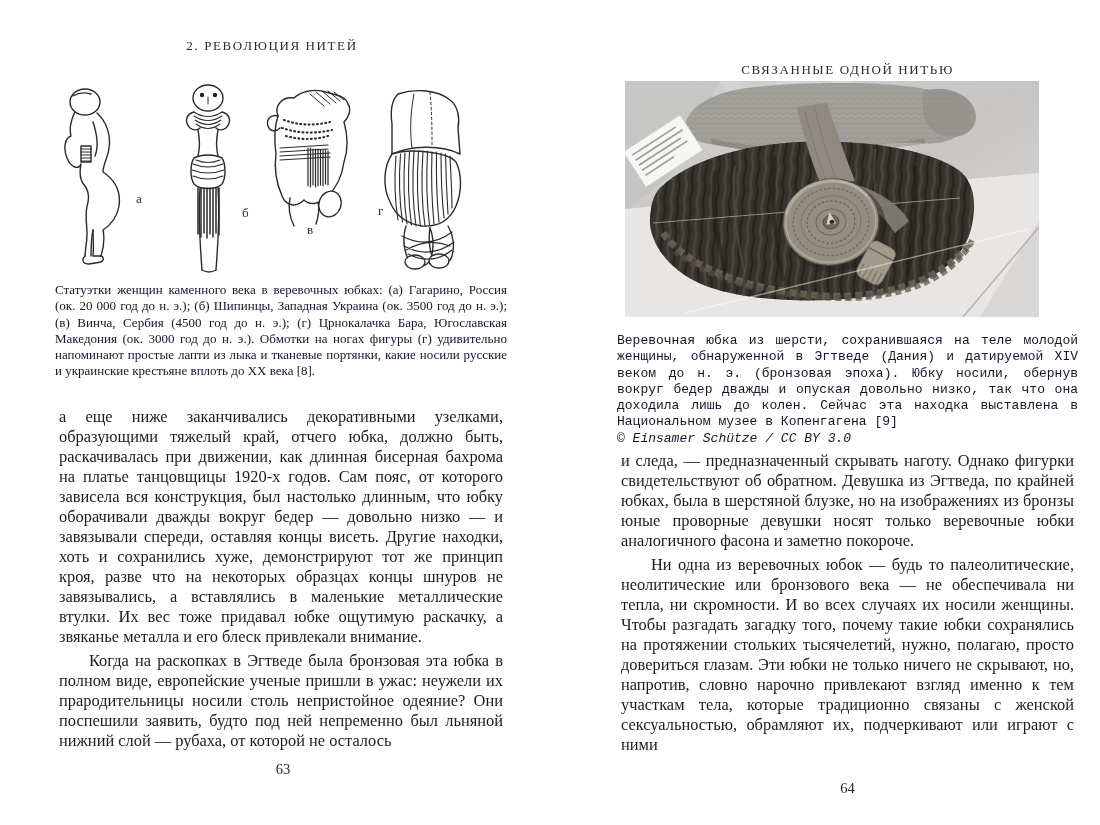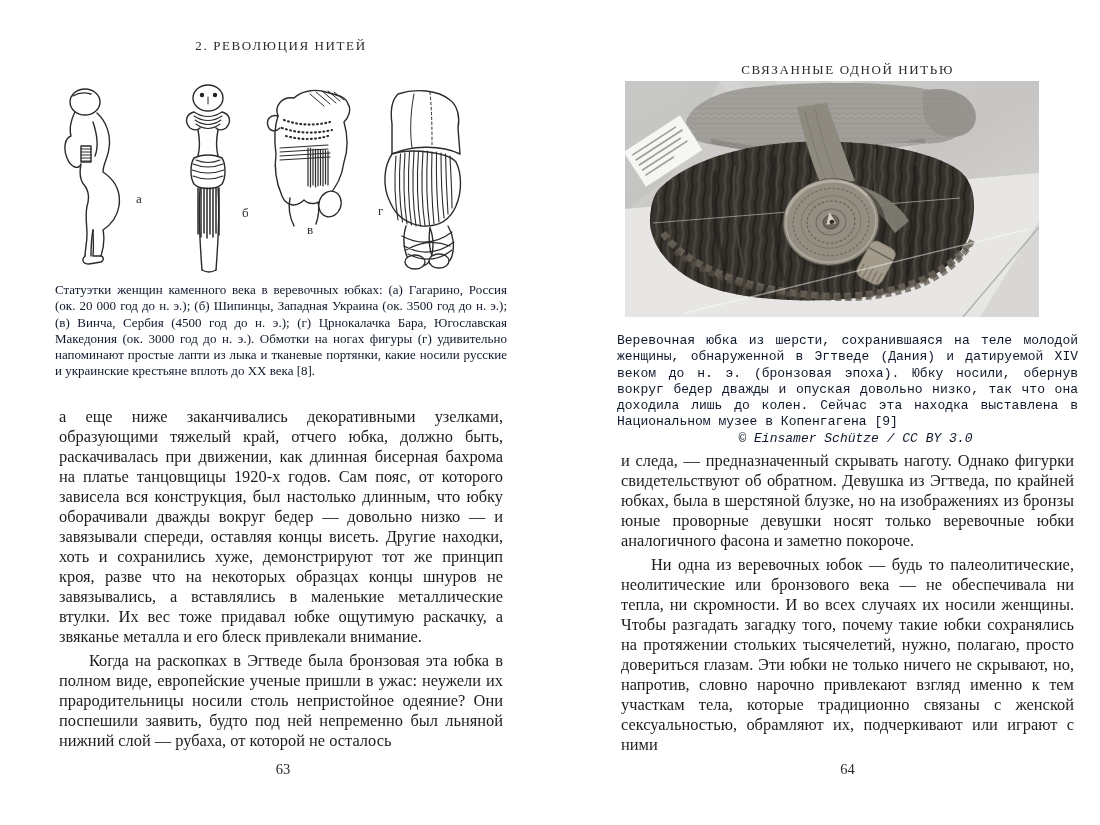--- a/index.html
+++ b/index.html
@@ -1,35 +1,35 @@
 <!DOCTYPE html>
 <html lang="ru"><head>
 <meta charset="utf-8">
 <style>
   html,body{margin:0;padding:0;background:#ffffff;}
   .spread{position:relative;width:1100px;height:825px;background:#ffffff;
           font-family:"Liberation Serif","DejaVu Serif",serif;color:#1c1c1c;overflow:hidden;}
   .runhead{position:absolute;top:38px;font-size:13px;letter-spacing:1.6px;
            text-align:center;color:#2a2a2a;white-space:nowrap;}
-  .runhead.left{left:55px;width:452px;}
+  .runhead.left{left:46px;width:452px;}
   .runhead.right{left:617px;width:461px;margin-top:24px;}
   .figure-art{position:absolute;left:58px;top:84px;width:448px;height:194px;}
   .photo{position:absolute;left:625px;top:81px;width:414px;height:236px;}
   .caption{font-size:13px;line-height:16.3px;text-align:justify;color:#0f172a;}
   .cap-left{position:absolute;left:55px;top:282px;width:452px;}
   .cap-right{position:absolute;left:617px;top:333px;width:461px;font-family:Liberation Mono, monospace;}
-  .credit{font-style:italic;text-align:center;margin-left:16px;}
+  .credit{font-style:italic;text-align:left;}
   .bodytext{font-size:16.4px;line-height:20px;text-align:justify;}
   .body-left{position:absolute;left:55px;top:403px;width:452px;}
   .body-right{position:absolute;left:617px;top:447px;width:461px;}
   .bodytext p{margin:4px;}
   .bodytext p.indent{text-indent:30px;}
   .pagenum{position:absolute;top:761px;font-size:14.5px;text-align:center;color:#2a2a2a;}
   .pn-left{left:57px;width:452px;}
-  .pn-right{left:617px;width:461px;}
+  .pn-right{left:617px;width:461px;margin-top:19px;}
   .figlabel{font-size:13px;fill:#2e2e2e;font-family:"Liberation Serif","DejaVu Serif",serif;}
 </style>
 </head>
 <body>
 
 <div class="spread">
 
   <div class="runhead left">2. РЕВОЛЮЦИЯ НИТЕЙ</div>
 
   <svg class="figure-art" viewBox="0 0 448 194" xmlns="http://www.w3.org/2000/svg" fill="none" stroke="#2b2b2b" stroke-width="1.4" stroke-linecap="round" stroke-linejoin="round">

